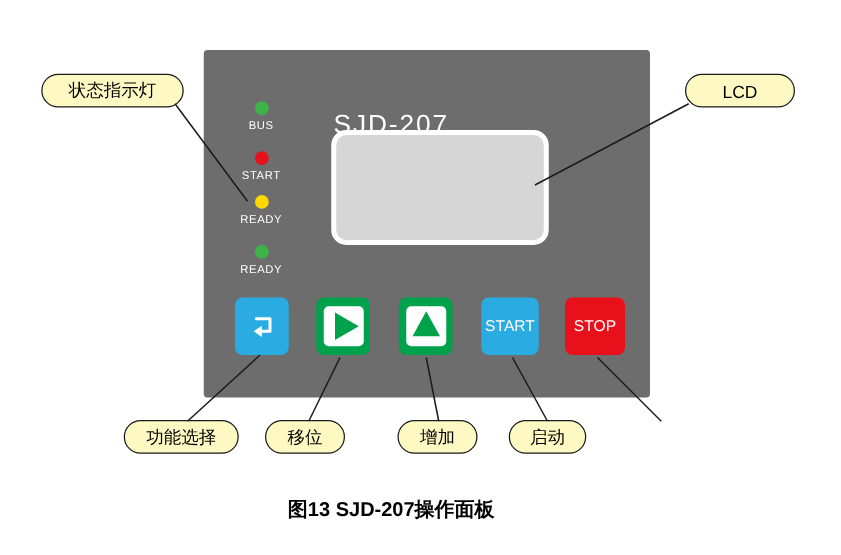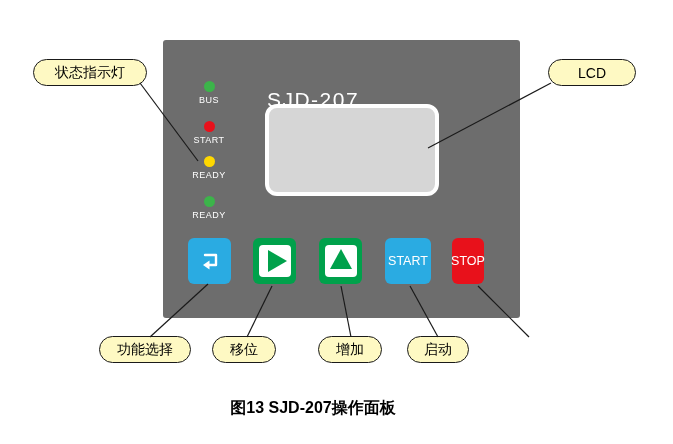--- a/index.html
+++ b/index.html
@@ -92,21 +92,21 @@
     cursor: pointer;
     padding: 0;
   }
   .btn-blue  { background: #2aabe2; }
   .btn-green { background: #00a14b; }
   .btn-red   { background: #e8111b; }
   .btn-1 { left: 25px;  width: 43px; }
   .btn-2 { left: 90px;  width: 43px; }
   .btn-3 { left: 156px; width: 43px; }
   .btn-4 { left: 222px; width: 46px; font-size: 12.5px; }
-  .btn-5 { left: 289px; width: 32px; font-size: 12.5px; }
+  .btn-5 { left: 289px; width: 48px; font-size: 12.5px; }
 
   
   .callout {
     position: absolute;
     height: 27px;
     background: #fef9c3;
     border: 1.5px solid #1a1a1a;
     border-radius: 14px;
     display: flex;
     align-items: center;

